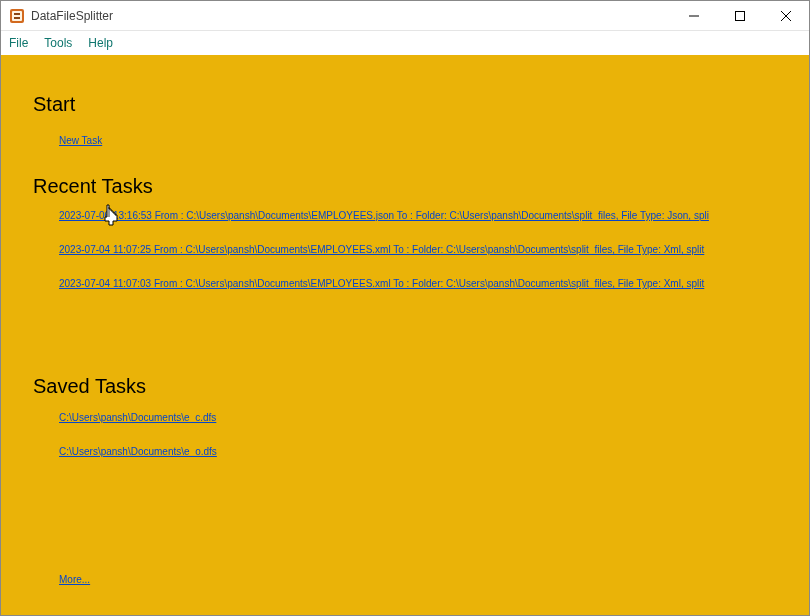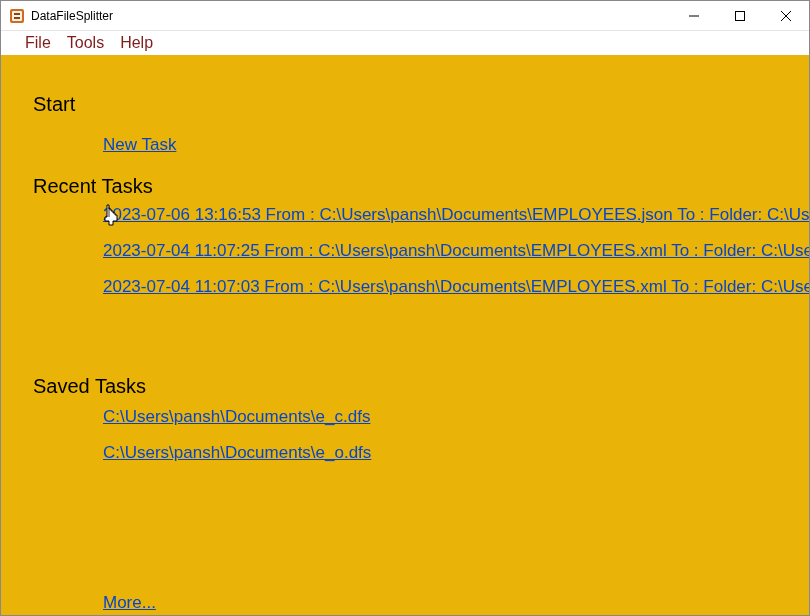--- a/index.html
+++ b/index.html
@@ -27,44 +27,44 @@
       width: 16px;
       height: 16px;
       margin-left: 8px;
       margin-right: 6px;
       display: inline-flex;
       align-items: center;
       justify-content: center;
     }
     .titlebar-title {
       font-size: 12px;
-      color: #000000;
+      color: #404040;
       flex: 1;
     }
     .titlebar-controls {
       display: flex;
       height: 100%;
     }
     .titlebar-btn {
       width: 46px;
       height: 100%;
       display: flex;
       align-items: center;
       justify-content: center;
       font-size: 10px;
       color: #000;
     }
     .menubar {
       height: 24px;
       background: #ffffff;
       display: flex;
       align-items: center;
-      padding-left: 16px;
-      font-size: 16px;
-      color: #7f1d1d;
+      padding-left: 0;
+      font-size: 12px;
+      color: #0f766e;
     }
     .menu-item {
       padding: 2px 8px;
       cursor: default;
     }
     .content {
       background: #eab308;
       height: calc(100% - 54px);
       padding: 0;
       overflow: hidden;
@@ -76,24 +76,23 @@
       color: #000;
     }
     .section-start {
       position: absolute;
       left: 32px;
       top: 38px;
     }
     .link {
       color: #0645cc;
       text-decoration: underline;
-      font-size: 17px;
+      font-size: 10px;
       cursor: pointer;
       white-space: nowrap;
-      margin-left: 44px;
     }
     .new-task-link {
       position: absolute;
       left: 58px;
       top: 80px;
     }
     .section-recent {
       position: absolute;
       left: 32px;
       top: 120px;
@@ -120,21 +119,21 @@
       position: absolute;
       left: 58px;
       top: 352px;
     }
     .saved-item {
       margin-bottom: 16px;
     }
     .more-link {
       position: absolute;
       left: 58px;
-      bottom: 2px;
+      bottom: 30px;
       text-decoration: underline;
     }
     .cursor {
       position: absolute;
       left: 100px;
       top: 148px;
       width: 20px;
       height: 20px;
       pointer-events: none;
       z-index: 10;

